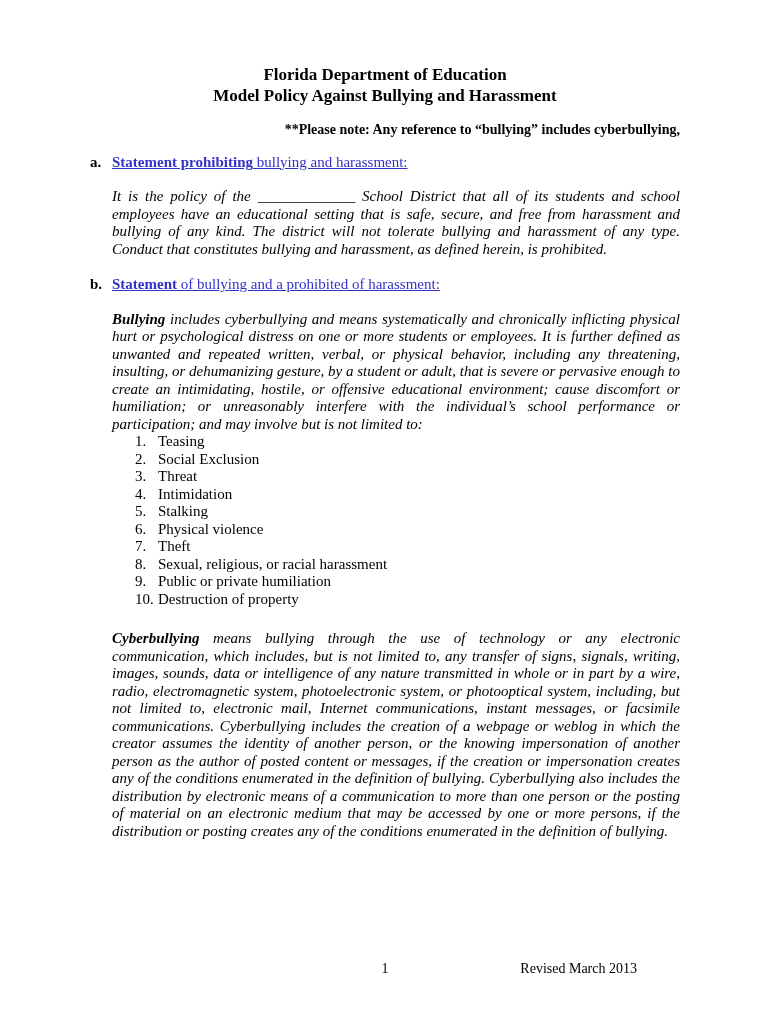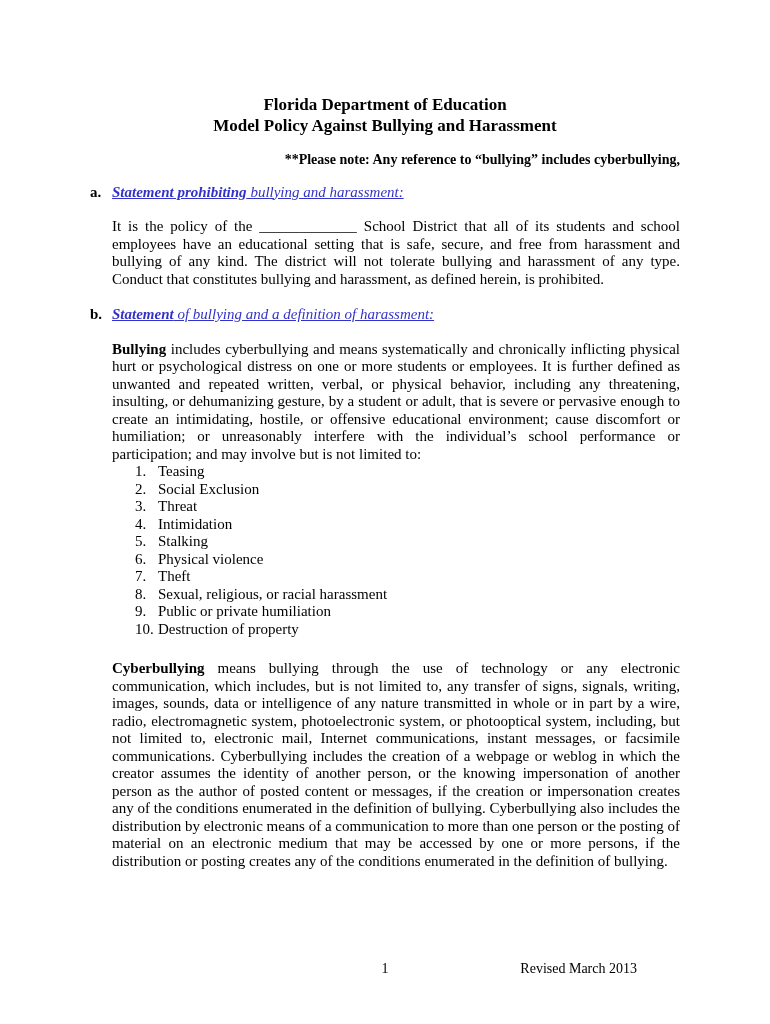--- a/index.html
+++ b/index.html
@@ -13,21 +13,21 @@
     height: 1024px;
     margin: 0 auto;
     background: var(--page-bg, #ffffff);
     color: var(--text-color, #000000);
     font-family: "Liberation Serif", "DejaVu Serif", serif;
     font-size: 15px;
     line-height: 17.5px;
     overflow: hidden;
   }
   .content {
-    padding: 94px 90px 0 90px;
+    padding: 64px 90px 0 90px;
   }
   .doc-title {
     text-align: center;
     font-weight: bold;
     font-size: 17px;
     line-height: 21px;
     margin: 0;
   }
   .doc-note {
     margin-top: 15px;
@@ -44,26 +44,26 @@
   .section-heading.second { margin-top: 18px; }
   .sec-label {
     display: inline-block;
     width: 22px;
     font-weight: bold;
   }
   .sec-link {
     color: var(--link-color, #3232c8);
     text-decoration: underline;
     cursor: pointer;
-    font-style: italic;
   }
   .sec-link b { font-weight: bold; }
   .para {
     margin: 17px 0 0 22px;
     text-align: justify;
+    font-style: italic;
   }
   .para.cyber { margin-top: 22px; }
   .lead-bold { font-weight: bold; }
   .num-list {
     margin: 0 0 0 45px;
     padding: 0;
   }
   .num-item {
     display: flex;
     line-height: 17.5px;
@@ -107,21 +107,21 @@
       <div>**Please note: Any reference to “bullying” includes cyberbullying,</div>
     </div>
 
     <div class="section-heading first">
       <span class="sec-label">a.</span><span class="sec-link"><b>Statement prohibiting</b><span> bullying and harassment:</span></span>
     </div>
 
     <p class="para">It is the policy of the _____________ School District that all of its students and school employees have an educational setting that is safe, secure, and free from harassment and bullying of any kind. The district will not tolerate bullying and harassment of any type. Conduct that constitutes bullying and harassment, as defined herein, is prohibited.</p>
 
     <div class="section-heading second">
-      <span class="sec-label">b.</span><span class="sec-link"><b>Statement</b><span> of bullying and a definition of harassment:</span></span>
+      <span class="sec-label">b.</span><span class="sec-link"><b>Statement</b><span> of bullying and a prohibited of harassment:</span></span>
     </div>
 
     <p class="para"><span class="lead-bold">Bullying</span><span> includes cyberbullying and means systematically and chronically inflicting physical hurt or psychological distress on one or more students or employees. It is further defined as unwanted and repeated written, verbal, or physical behavior, including any threatening, insulting, or dehumanizing gesture, by a student or adult, that is severe or pervasive enough to create an intimidating, hostile, or offensive educational environment; cause discomfort or humiliation; or unreasonably interfere with the individual’s school performance or participation; and may involve but is not limited to:</span></p>
 
     <div class="num-list">
       <div class="num-item">
         <span class="num">1.</span>
         <span>Teasing</span>
       </div>
       <div class="num-item">

